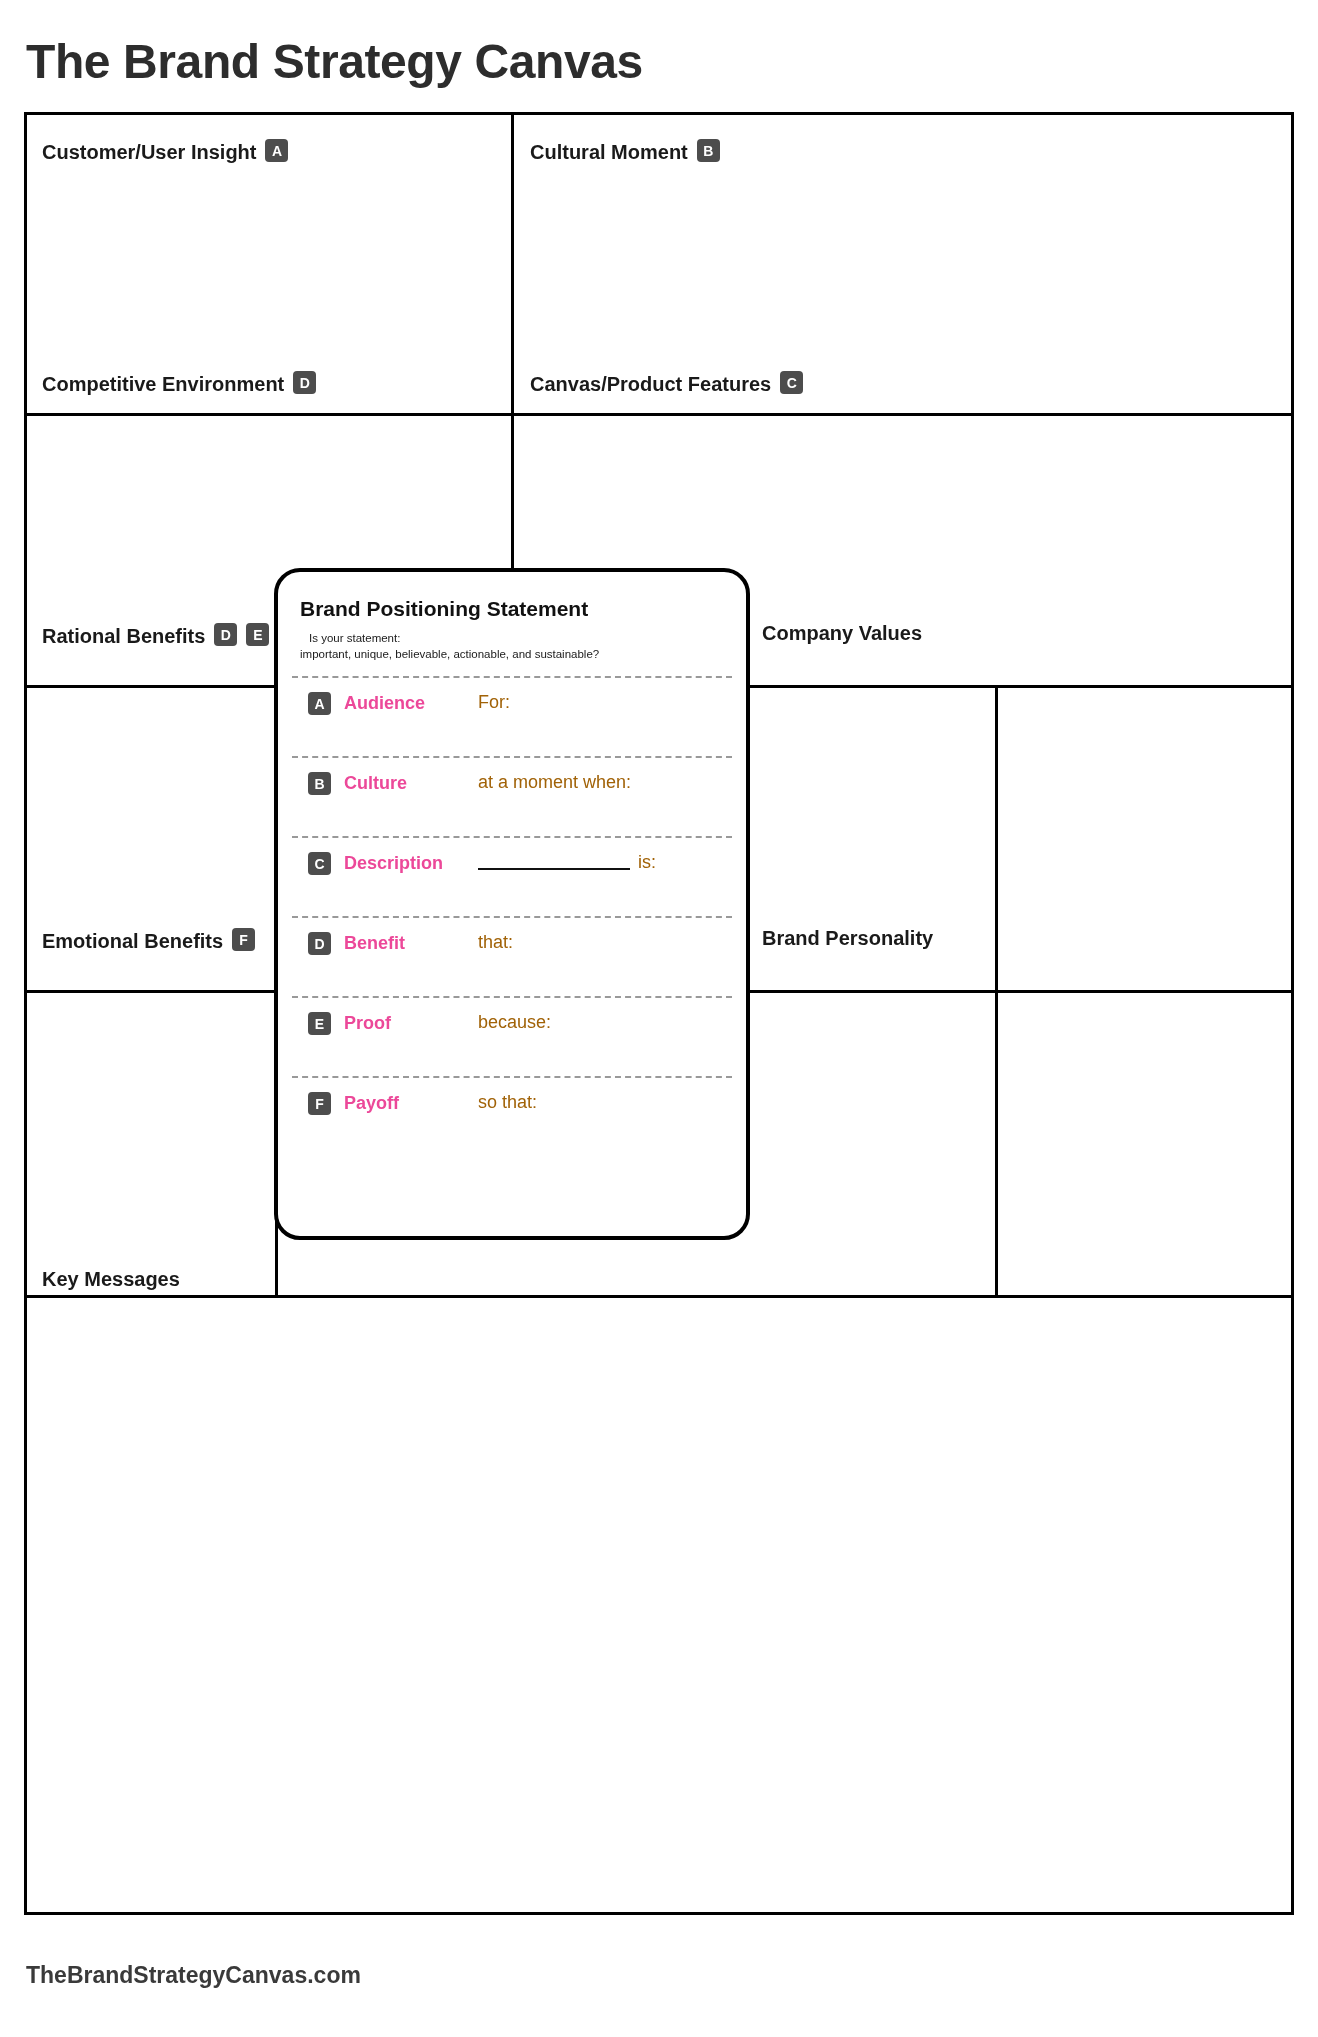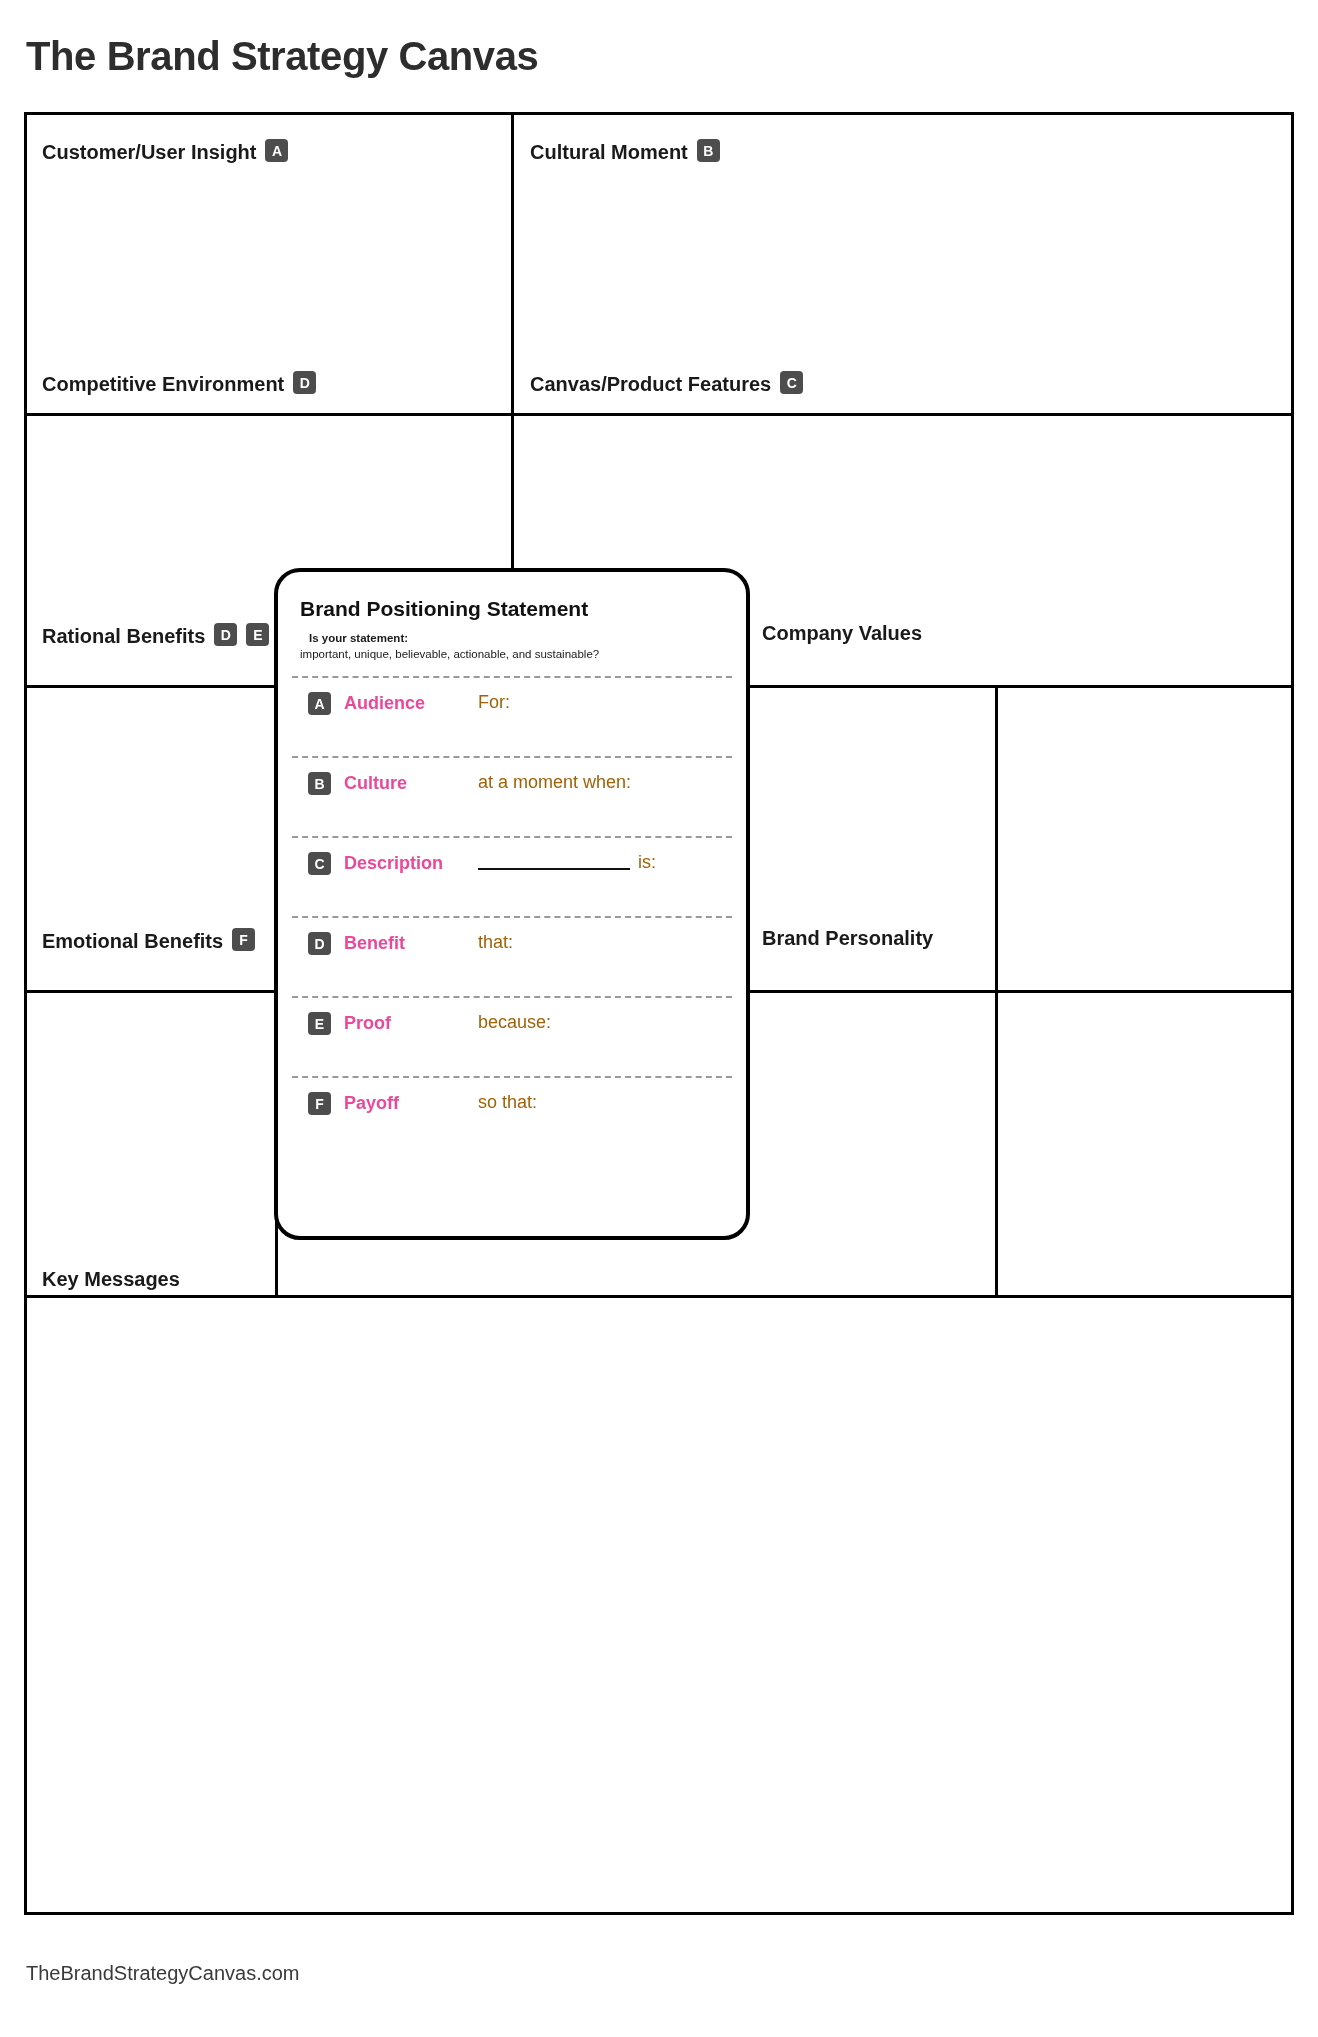--- a/index.html
+++ b/index.html
@@ -8,21 +8,21 @@
     background: #ffffff;
     font-family: "Liberation Sans", sans-serif;
     color: #231f20;
     overflow: hidden;
   }
   .page { position: relative; width: 1318px; height: 2037px; }
 
   
   .title {
     position: absolute; left: 26px; top: 34px;
-    font-size: 40px; font-weight: 700; letter-spacing: -0.4px;
+    font-size: 48px; font-weight: 700; letter-spacing: -0.4px;
     color: #2d2d2d; white-space: nowrap;
   }
 
   
   .canvas {
     position: absolute; left: 24px; top: 112px;
     width: 1270px; height: 1803px;
     border: 3px solid #000;
     background: #fff;
   }
@@ -80,21 +80,21 @@
   }
   .panel-title {
     position: absolute; left: 22px; top: 25px;
     font-size: 21px; font-weight: 700; color: #111;
     white-space: nowrap;
   }
   .panel-sub {
     position: absolute; left: 22px; top: 58px;
     font-size: 11.5px; line-height: 1.42; color: #1a1a1a;
   }
-  .panel-sub b { font-weight: 700; padding-left: 9px; }
+  .panel-sub b { font-weight: 400; padding-left: 9px; }
 
   .rows { position: absolute; left: 0; top: 104px; width: 100%; }
   .prow {
     position: relative; height: 80px;
     border-top: 2px dashed #999;
     margin: 0 14px;
     display: flex; align-items: flex-start;
   }
   .prow .inner {
     display: flex; align-items: center; gap: 0;
@@ -113,21 +113,21 @@
     display: inline-block; width: 152px;
     border-bottom: 2px solid #111; height: 14px;
     margin-right: 8px; vertical-align: -2px;
   }
   .prow.essence { height: 78px; }
   .prow.essence .plabel { margin-left: 2px; font-size: 18px; }
 
   
   .footer {
     position: absolute; left: 26px; top: 1962px;
-    font-size: 20px; font-weight: 400; color: #3a3a3a;
+    font-size: 23px; font-weight: 700; color: #3a3a3a;
     white-space: nowrap;
   }
 </style>
 </head>
 <body>
 
 <div class="page">
 
   <div class="title">The Brand Strategy Canvas</div>
 

